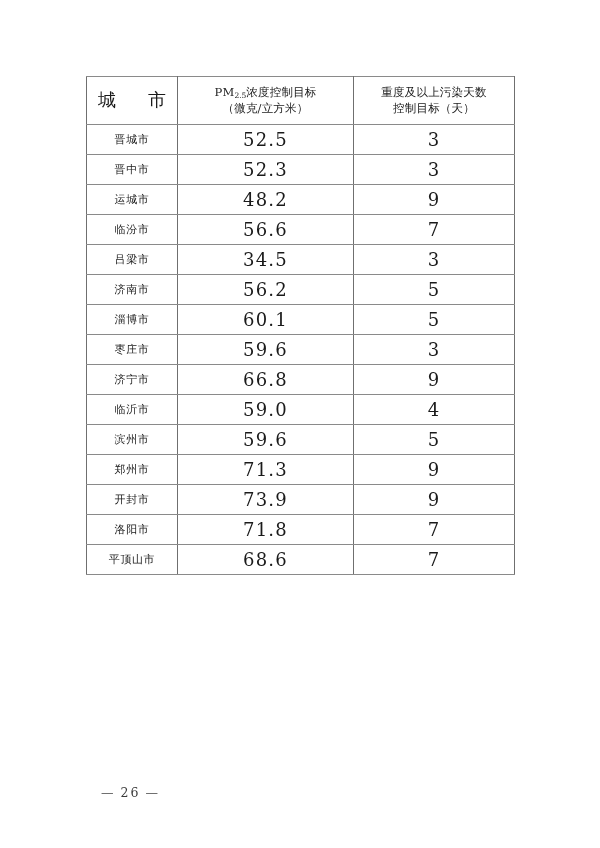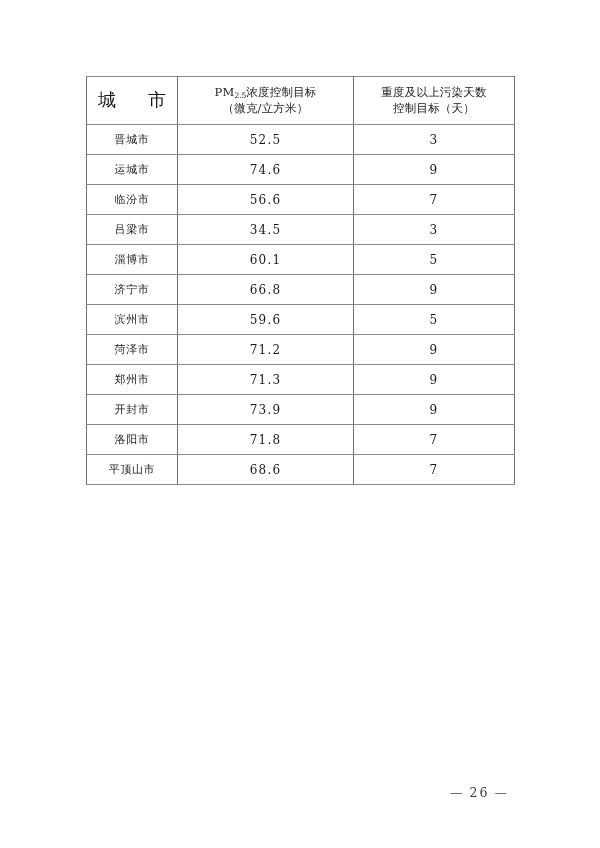--- a/index.html
+++ b/index.html
@@ -97,31 +97,31 @@
   }
 
   td.cell-city {
     letter-spacing: 0.6px;
     font-size: 11px;
     margin-top: 36px;
   }
 
   td.cell-num {
     font-family: "DejaVu Serif", "Liberation Serif", serif;
-    font-size: 12px;
+    font-size: 18px;
     letter-spacing: 1.2px;
   }
 
   
   .page-footer {
     position: absolute;
     left: 86px;
     top: 782px;
     width: 428px;
-    text-align: right;
+    text-align: left;
   }
   .folio {
     display: inline-block;
     font-size: 12.5px;
     color: #3a3a3a;
     letter-spacing: 2px;
     padding-left: 10px;
   }
   .folio .dash {
     display: inline-block;
@@ -156,55 +156,70 @@
           </th>
         </tr>
       </thead>
       <tbody id="table-body">
           <tr>
             <td class="cell-city">晋城市</td>
             <td class="cell-num">52.5</td>
             <td class="cell-num">3</td>
           </tr>
           <tr>
+            <td class="cell-city">晋中市</td>
+            <td class="cell-num">52.3</td>
+            <td class="cell-num">3</td>
+          </tr>
+          <tr>
             <td class="cell-city">运城市</td>
-            <td class="cell-num">74.6</td>
+            <td class="cell-num">48.2</td>
             <td class="cell-num">9</td>
           </tr>
           <tr>
             <td class="cell-city">临汾市</td>
             <td class="cell-num">56.6</td>
             <td class="cell-num">7</td>
           </tr>
           <tr>
             <td class="cell-city">吕梁市</td>
             <td class="cell-num">34.5</td>
             <td class="cell-num">3</td>
           </tr>
           <tr>
+            <td class="cell-city">济南市</td>
+            <td class="cell-num">56.2</td>
+            <td class="cell-num">5</td>
+          </tr>
+          <tr>
             <td class="cell-city">淄博市</td>
             <td class="cell-num">60.1</td>
             <td class="cell-num">5</td>
           </tr>
           <tr>
+            <td class="cell-city">枣庄市</td>
+            <td class="cell-num">59.6</td>
+            <td class="cell-num">3</td>
+          </tr>
+          <tr>
             <td class="cell-city">济宁市</td>
             <td class="cell-num">66.8</td>
             <td class="cell-num">9</td>
+          </tr>
+          <tr>
+            <td class="cell-city">临沂市</td>
+            <td class="cell-num">59.0</td>
+            <td class="cell-num">4</td>
           </tr>
           <tr>
             <td class="cell-city">滨州市</td>
             <td class="cell-num">59.6</td>
             <td class="cell-num">5</td>
           </tr>
           <tr>
-            <td class="cell-city">菏泽市</td>
-            <td class="cell-num">71.2</td>
-            <td class="cell-num">9</td>
-          </tr>
-          <tr>
             <td class="cell-city">郑州市</td>
             <td class="cell-num">71.3</td>
             <td class="cell-num">9</td>
           </tr>
           <tr>
             <td class="cell-city">开封市</td>
             <td class="cell-num">73.9</td>
             <td class="cell-num">9</td>
           </tr>
           <tr>

